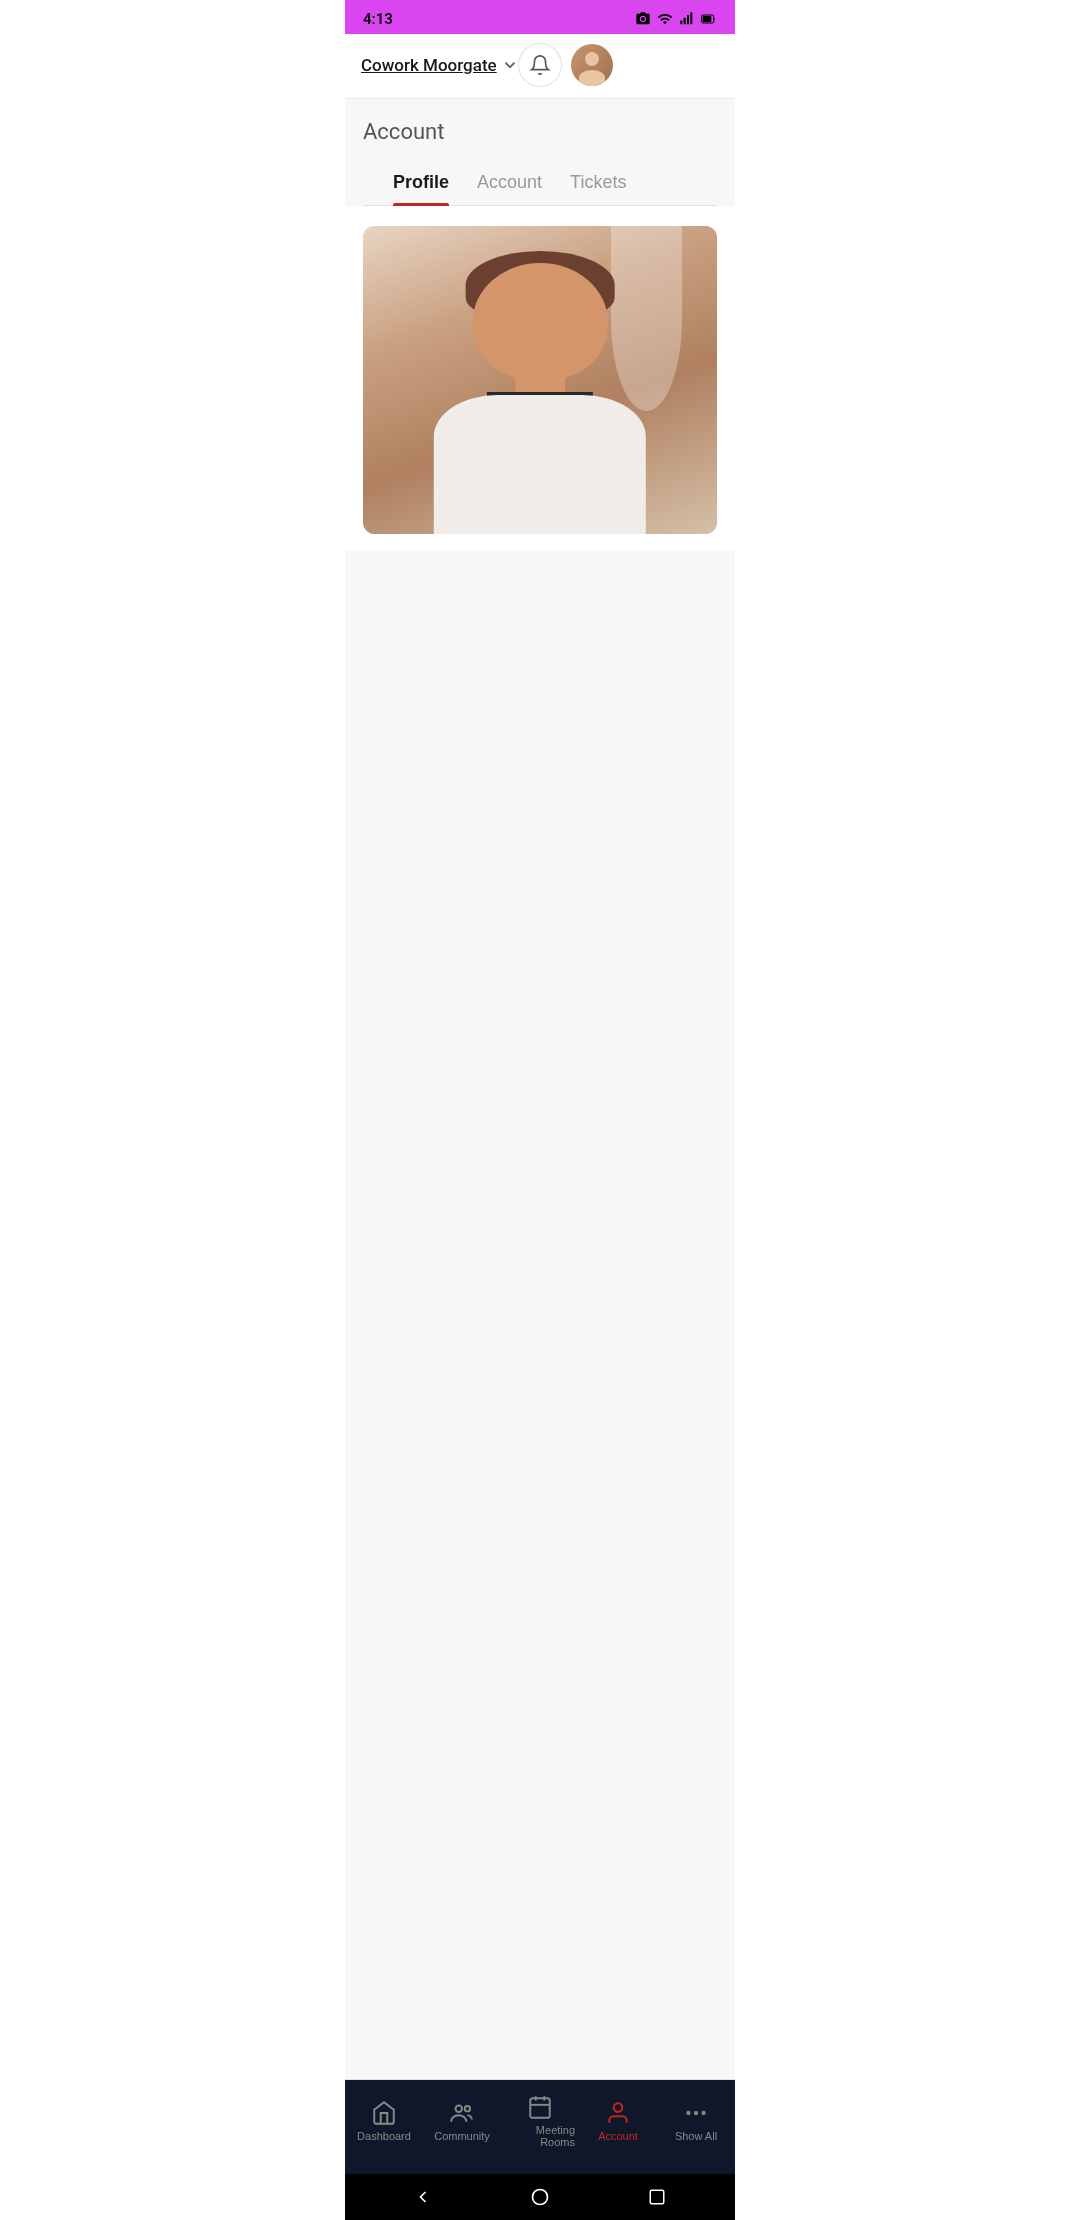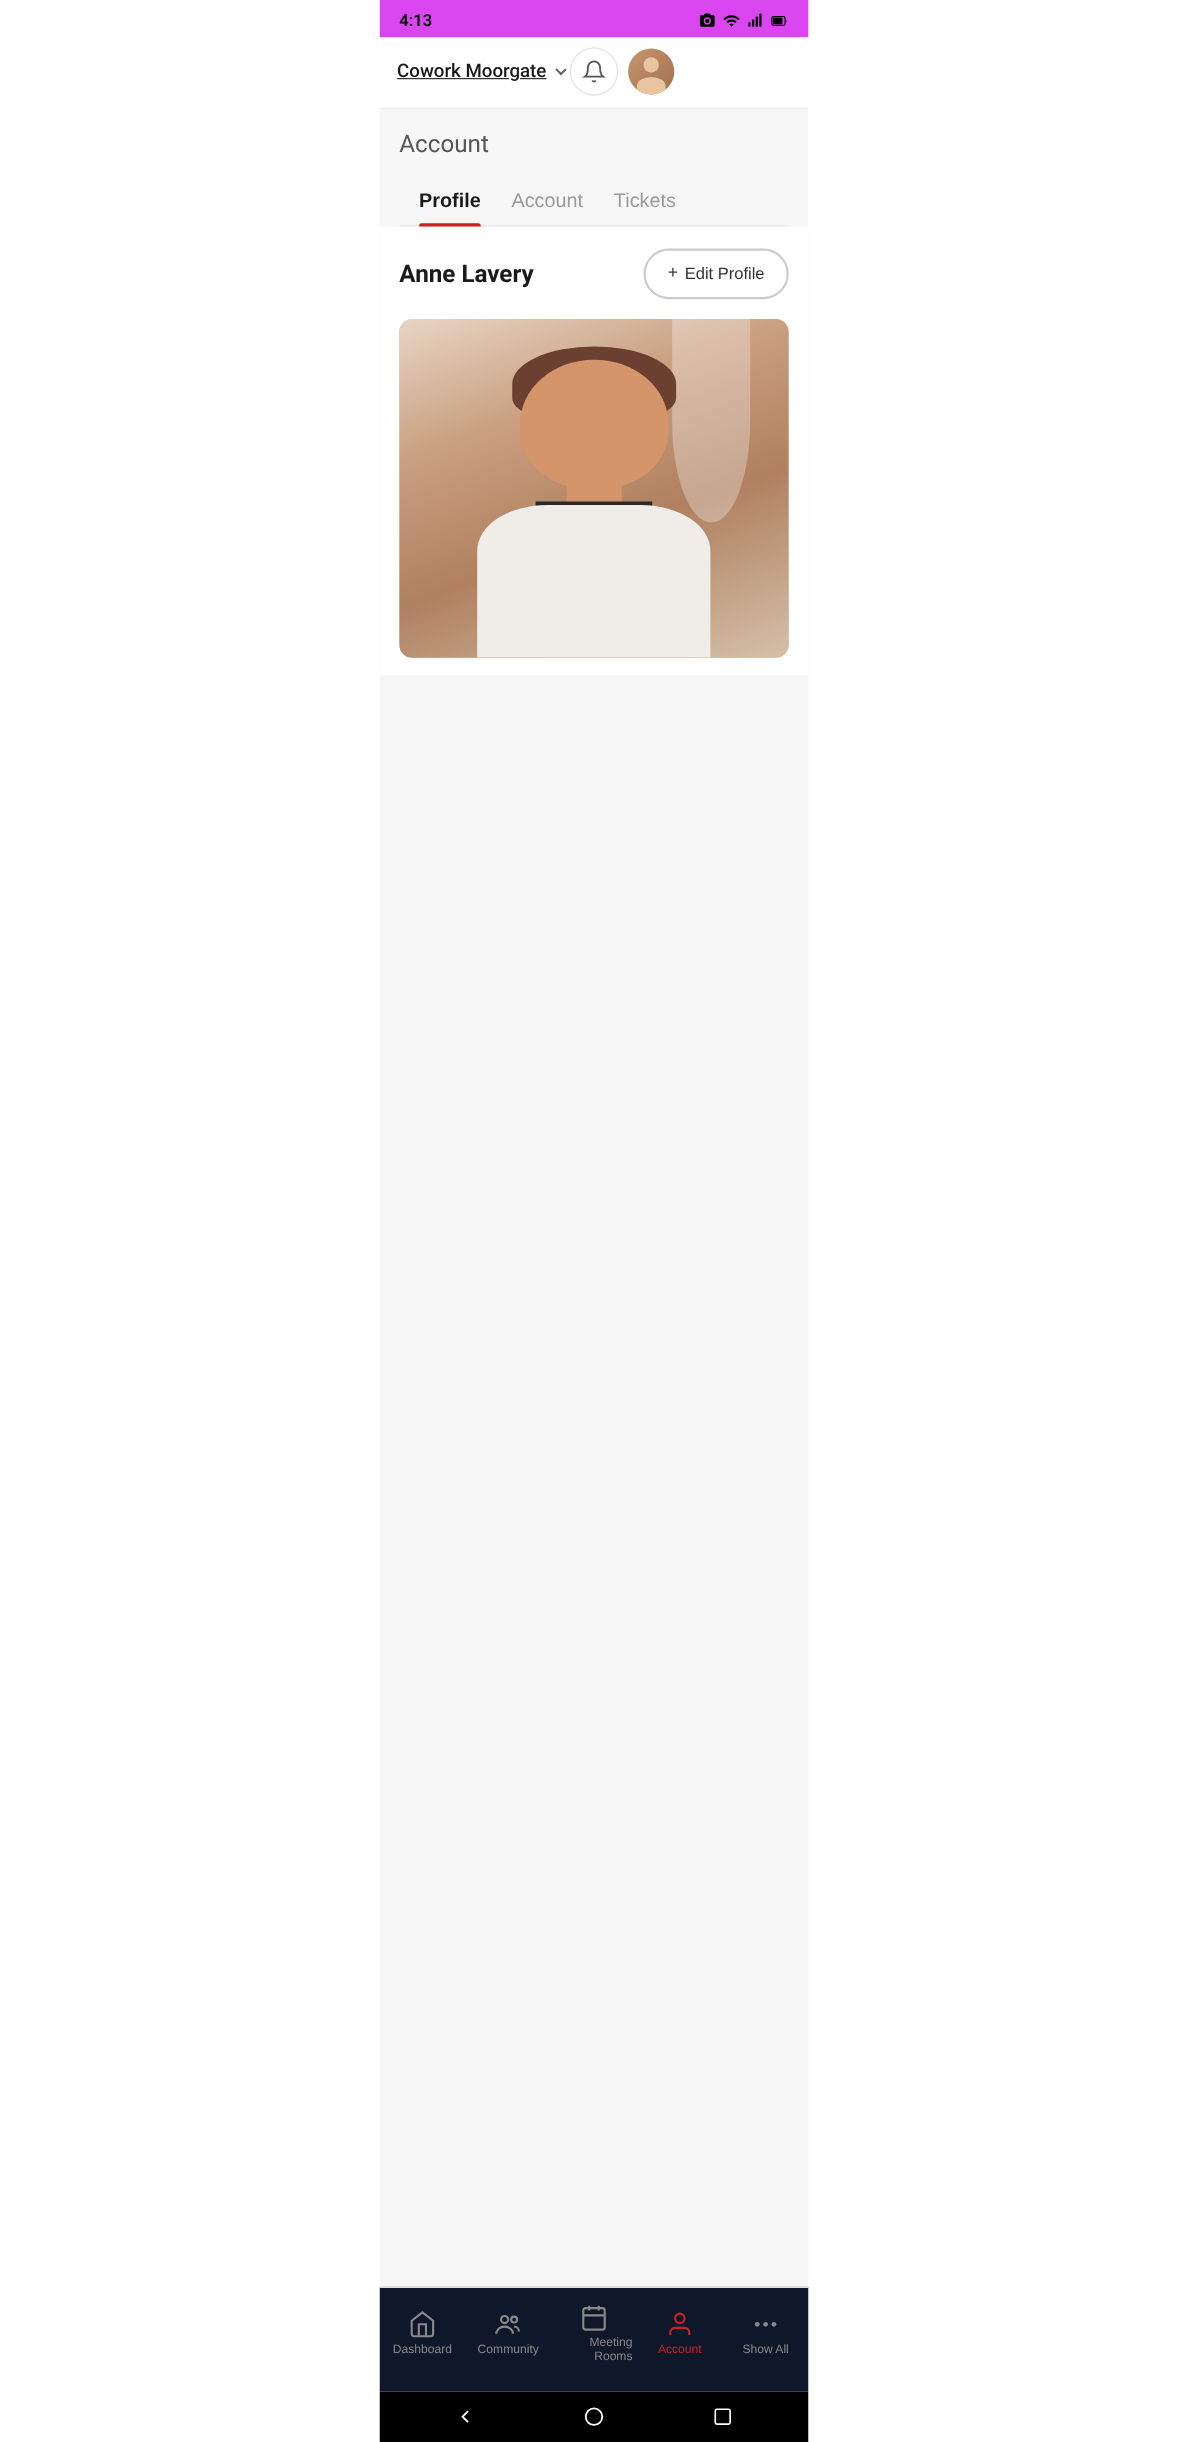--- a/index.html
+++ b/index.html
@@ -172,20 +172,21 @@
       cursor: pointer;
       position: relative;
       border: none;
       background: none;
       text-decoration: none;
     }
 
     .tab.active {
       color: #1a1a1a;
       font-weight: 600;
+      margin-left: 12px;
     }
 
     .tab.active::after {
       content: '';
       position: absolute;
       bottom: -1px;
       left: 0;
       right: 0;
       height: 3px;
       background: #cc2222;
@@ -430,27 +431,20 @@
     <h1 class="page-title">Account</h1>
 
     <div class="tabs-container">
       <button class="tab active">Profile</button>
       <button class="tab">Account</button>
       <button class="tab">Tickets</button>
     </div>
   </div>
 
   <div class="profile-section">
-    <div class="profile-header">
-      <span class="profile-name">Anne Lavery</span>
-      <button class="edit-profile-btn">
-        <span class="plus-icon">+</span>
-        <span>Edit Profile</span>
-      </button>
-    </div>
 
     <div class="profile-image-container">
       <div class="profile-image-placeholder">
         <div class="bg-light"></div>
         <div class="hair"></div>
         <div class="face"></div>
         <div class="neck"></div>
         <div class="necklace"></div>
         <div class="body"></div>
       </div>

